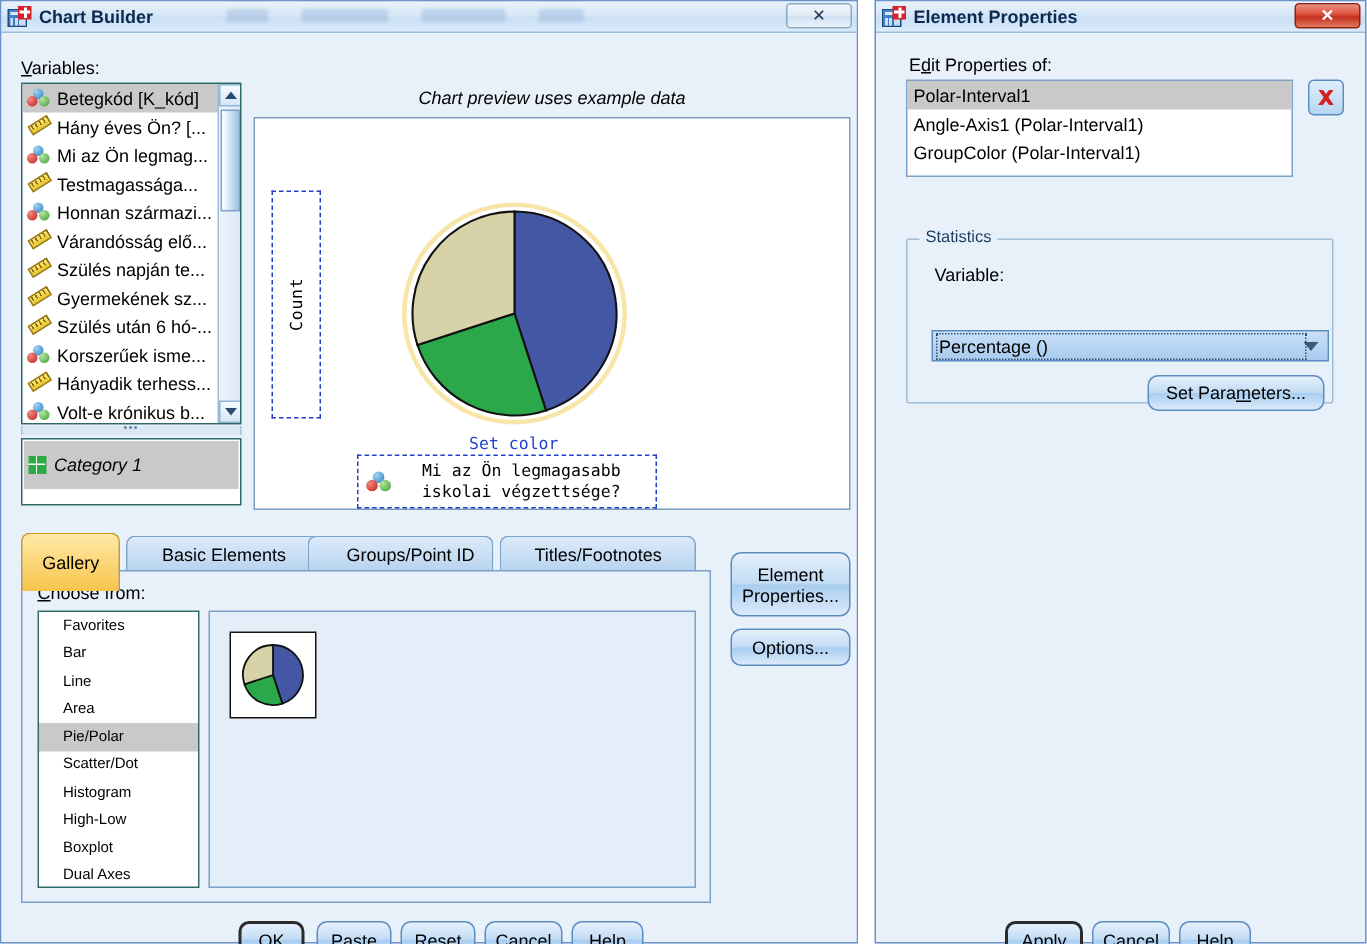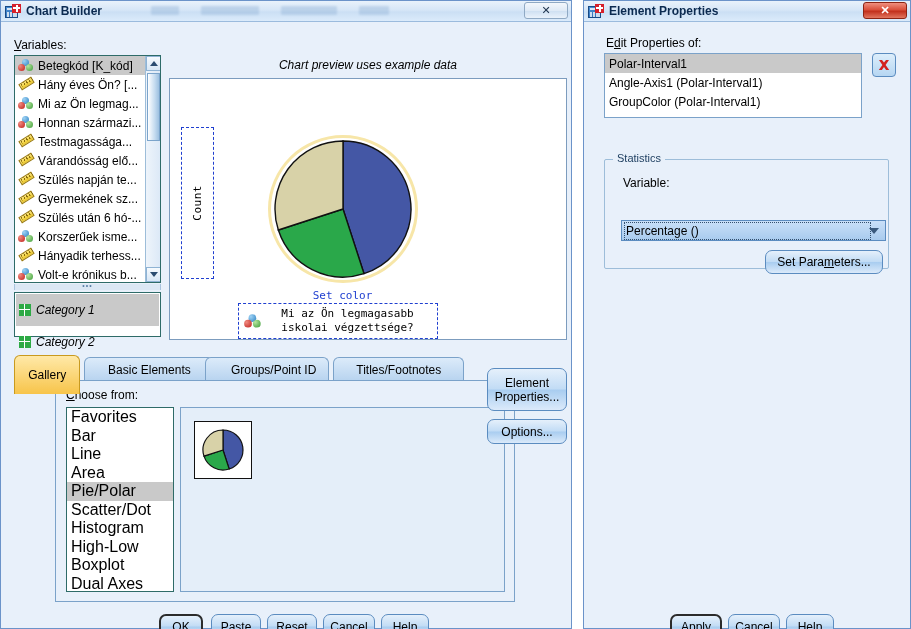--- a/index.html
+++ b/index.html
@@ -254,30 +254,30 @@
   }
   .tab.active {
     top: 0; height: 39px;
     background: linear-gradient(to bottom, #ffe9a8, #f7c44a);
     border-color: #c99a1e;
     z-index: 3;
   }
 
   #tabpanel {
     position: absolute; left: 13px; top: 358px; width: 460px; height: 222px;
-    background: #e8f0fa; border: 1px solid #7ba2c9; margin-left: 41px;
+    background: #e8f0fa; border: 1px solid #7ba2c9;
   }
   #choose-label { position: absolute; left: 10px; top: 7px; font-size: 12px; }
   #gallery-list {
     position: absolute; left: 10px; top: 26px; width: 108px; height: 185px;
     background: #ffffff; border: 1px solid #2e6b68;
   }
   .gal-row {
-    height: 18.5px; display: flex; align-items: center; padding-left: 4px;
-    font-size: 16px; cursor: pointer;
+    height: 18.5px; display: flex; align-items: center; padding-left: 16px;
+    font-size: 10px; cursor: pointer;
   }
   .gal-row.sel { background: #c9c9c9; }
   #gallery-thumbs {
     position: absolute; left: 124px; top: 26px; width: 325px; height: 185px;
     background: #e4eef9; border: 1px solid #7ba2c9;
   }
   #thumb-pie {
     position: absolute; left: 13px; top: 13px; width: 58px; height: 58px;
     background: #ffffff; border: 1px solid #111111;
     display: flex; align-items: center; justify-content: center;
@@ -411,32 +411,32 @@
           </div>
           <div class="var-row">
             <span class="var-ico ico-nominal">
               <span class="b b1"></span>
               <span class="b b2"></span>
               <span class="b b3"></span>
             </span>
             <span class="var-text">Mi az Ön legmag...</span>
           </div>
           <div class="var-row">
+            <span class="var-ico ico-scale">
+              <span class="r"></span>
+            </span>
+            <span class="var-text">Testmagassága...</span>
+          </div>
+          <div class="var-row">
             <span class="var-ico ico-nominal">
               <span class="b b1"></span>
               <span class="b b2"></span>
               <span class="b b3"></span>
             </span>
             <span class="var-text">Honnan származi...</span>
-          </div>
-          <div class="var-row">
-            <span class="var-ico ico-scale">
-              <span class="r"></span>
-            </span>
-            <span class="var-text">Testmagassága...</span>
           </div>
           <div class="var-row">
             <span class="var-ico ico-scale">
               <span class="r"></span>
             </span>
             <span class="var-text">Várandósság elő...</span>
           </div>
           <div class="var-row">
             <span class="var-ico ico-scale">
               <span class="r"></span>
@@ -489,24 +489,20 @@
       </div>
     </div>
 
     <div class="splitter-dots">•••</div>
 
     <div id="category-box">
       <div id="category-rows">
           <div class="cat-row sel">
             <span class="cat-ico"></span>
             <span>Category 1</span>
-          </div>
-          <div class="cat-row">
-            <span class="cat-ico"></span>
-            <span>Category 2</span>
           </div>
         </div>
     </div>
 
     <div id="preview-title">Chart preview uses example data</div>
 
     <div id="preview-canvas">
 
       <div id="count-dropzone">
         <span id="count-label">Count</span>

